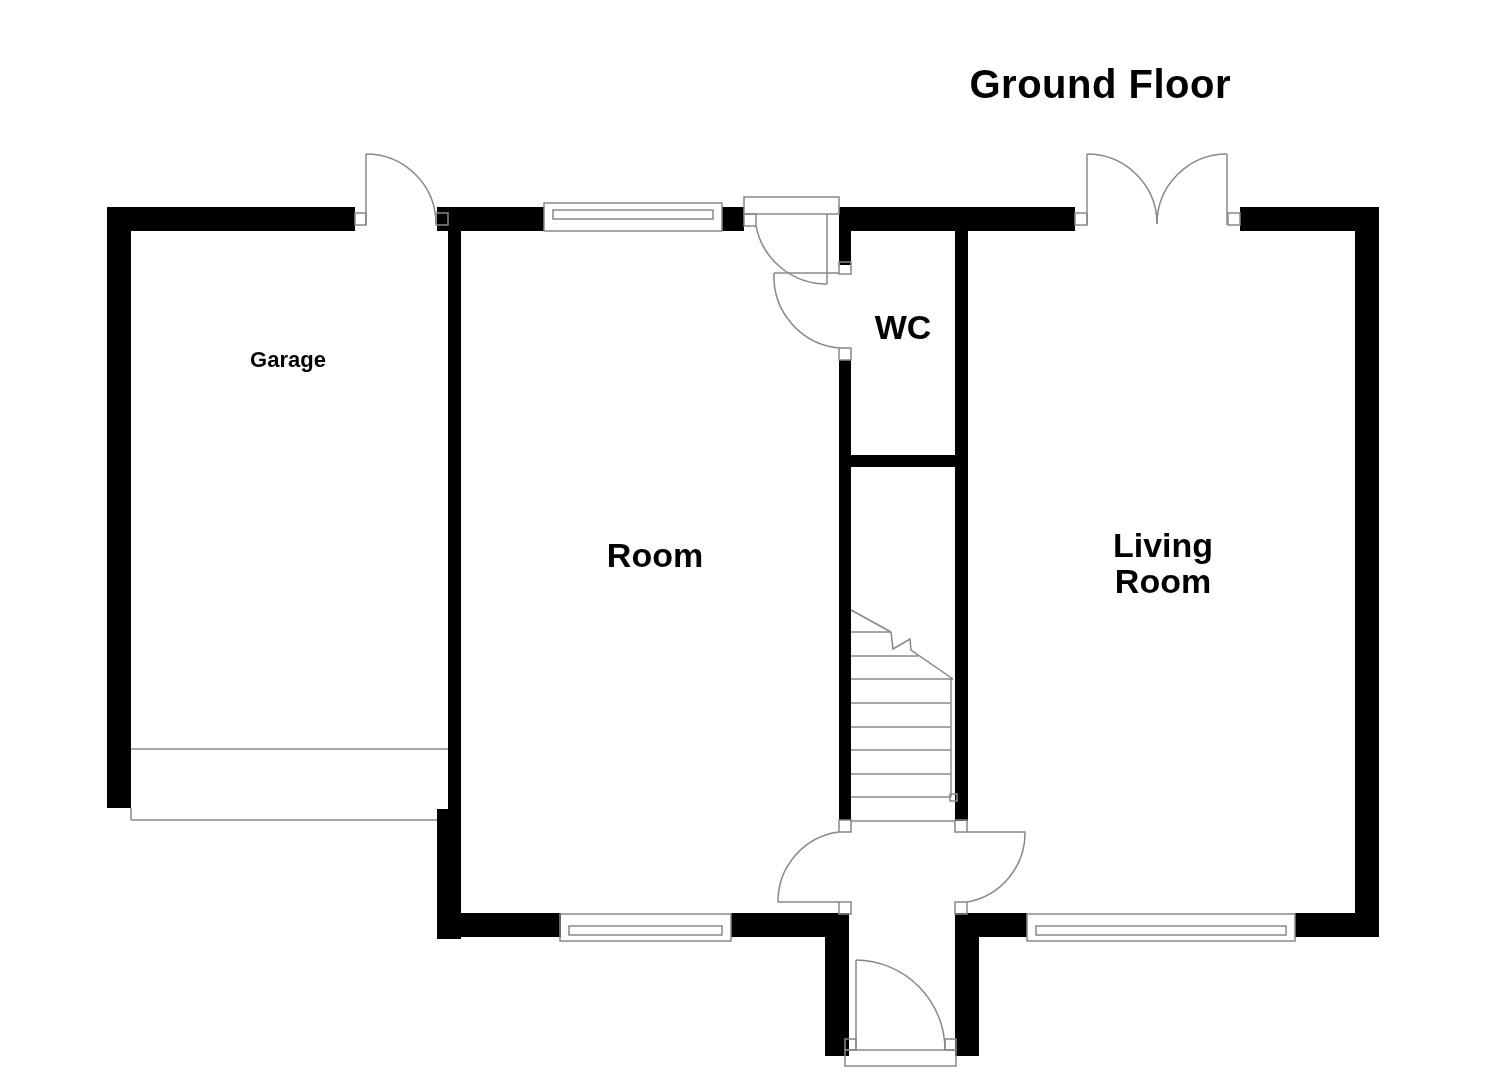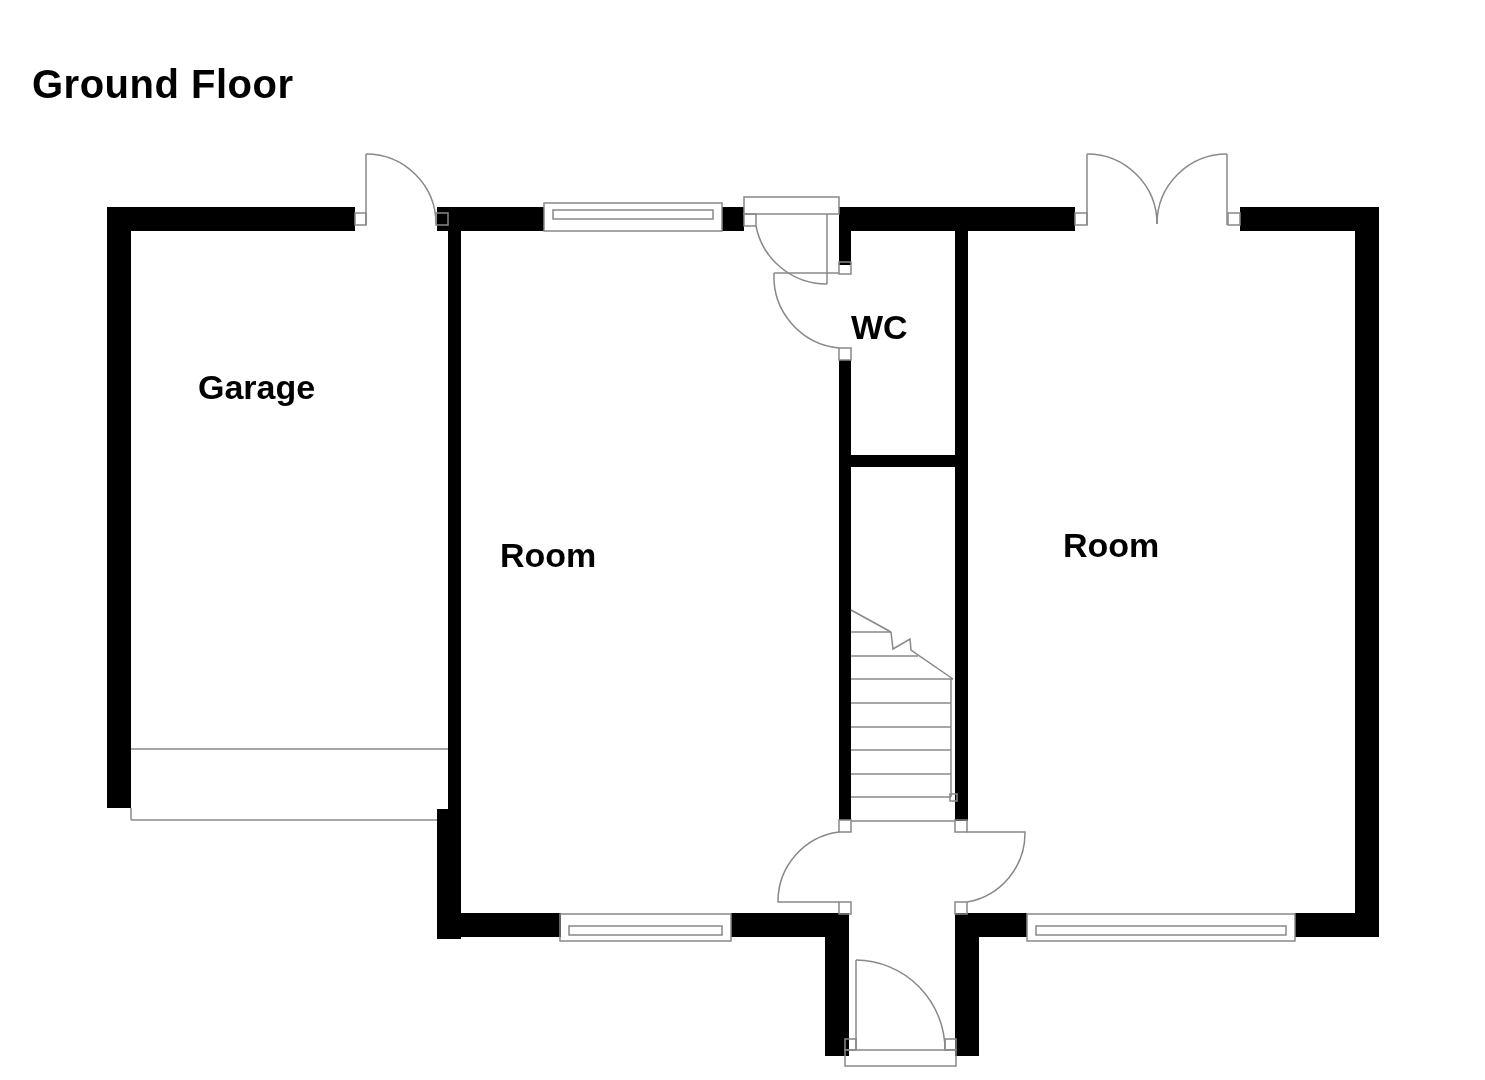--- a/index.html
+++ b/index.html
@@ -1,19 +1,19 @@
 <!DOCTYPE html>
 <html><head>
 <meta charset="utf-8">
 <style>
   html, body { margin:0; padding:0; background:#ffffff; }
   body { width:1485px; height:1080px; position:relative; overflow:hidden; font-family:"Liberation Sans", sans-serif; }
-  .title { position:absolute; left:0; top:62px; width:1231px; text-align:left; font-weight:bold; font-size:40px; color:#000; letter-spacing:0.5px;margin-left:32px; }
+  .title { position:absolute; left:0; top:62px; width:1231px; text-align:right; font-weight:bold; font-size:40px; color:#000; letter-spacing:0.5px; }
   svg { position:absolute; left:0; top:0; }
-  .label { position:absolute; font-weight:bold; color:#000; text-align:left; line-height:1.05; }
+  .label { position:absolute; font-weight:bold; color:#000; text-align:center; line-height:1.05; }
 </style>
 </head>
 <body>
 
 <div class="title">Ground Floor</div>
 
 <svg width="1485" height="1080" viewBox="0 0 1485 1080">
   <g fill="#000">
 
     <rect x="107" y="207" width="248" height="24"></rect>
@@ -105,20 +105,21 @@
     <rect x="845" y="1050" width="111" height="16"></rect>
 
     <rect x="560" y="914" width="171" height="27"></rect>
     <rect x="569" y="926" width="153" height="9"></rect>
 
     <rect x="1027" y="914" width="268" height="27"></rect>
     <rect x="1036" y="926" width="250" height="9"></rect>
   </g>
 </svg>
 
-<div class="label" style="left:198px;top:348px;width:200px;font-size:34px;margin-top:22px;">Garage</div>
+<div class="label" style="left:188px;top:348px;width:200px;font-size:22px;">Garage</div>
 <div class="label" style="left:500px;top:538px;width:310px;font-size:34px;">
   <div>Room</div>
 </div>
 <div class="label" style="left:851px;top:310px;width:104px;font-size:34px;">WC</div>
 <div class="label" style="left:1063px;top:528px;width:200px;font-size:34px;">
+  <div>Living</div>
   <div>Room</div>
 </div>
 
 </body></html>

